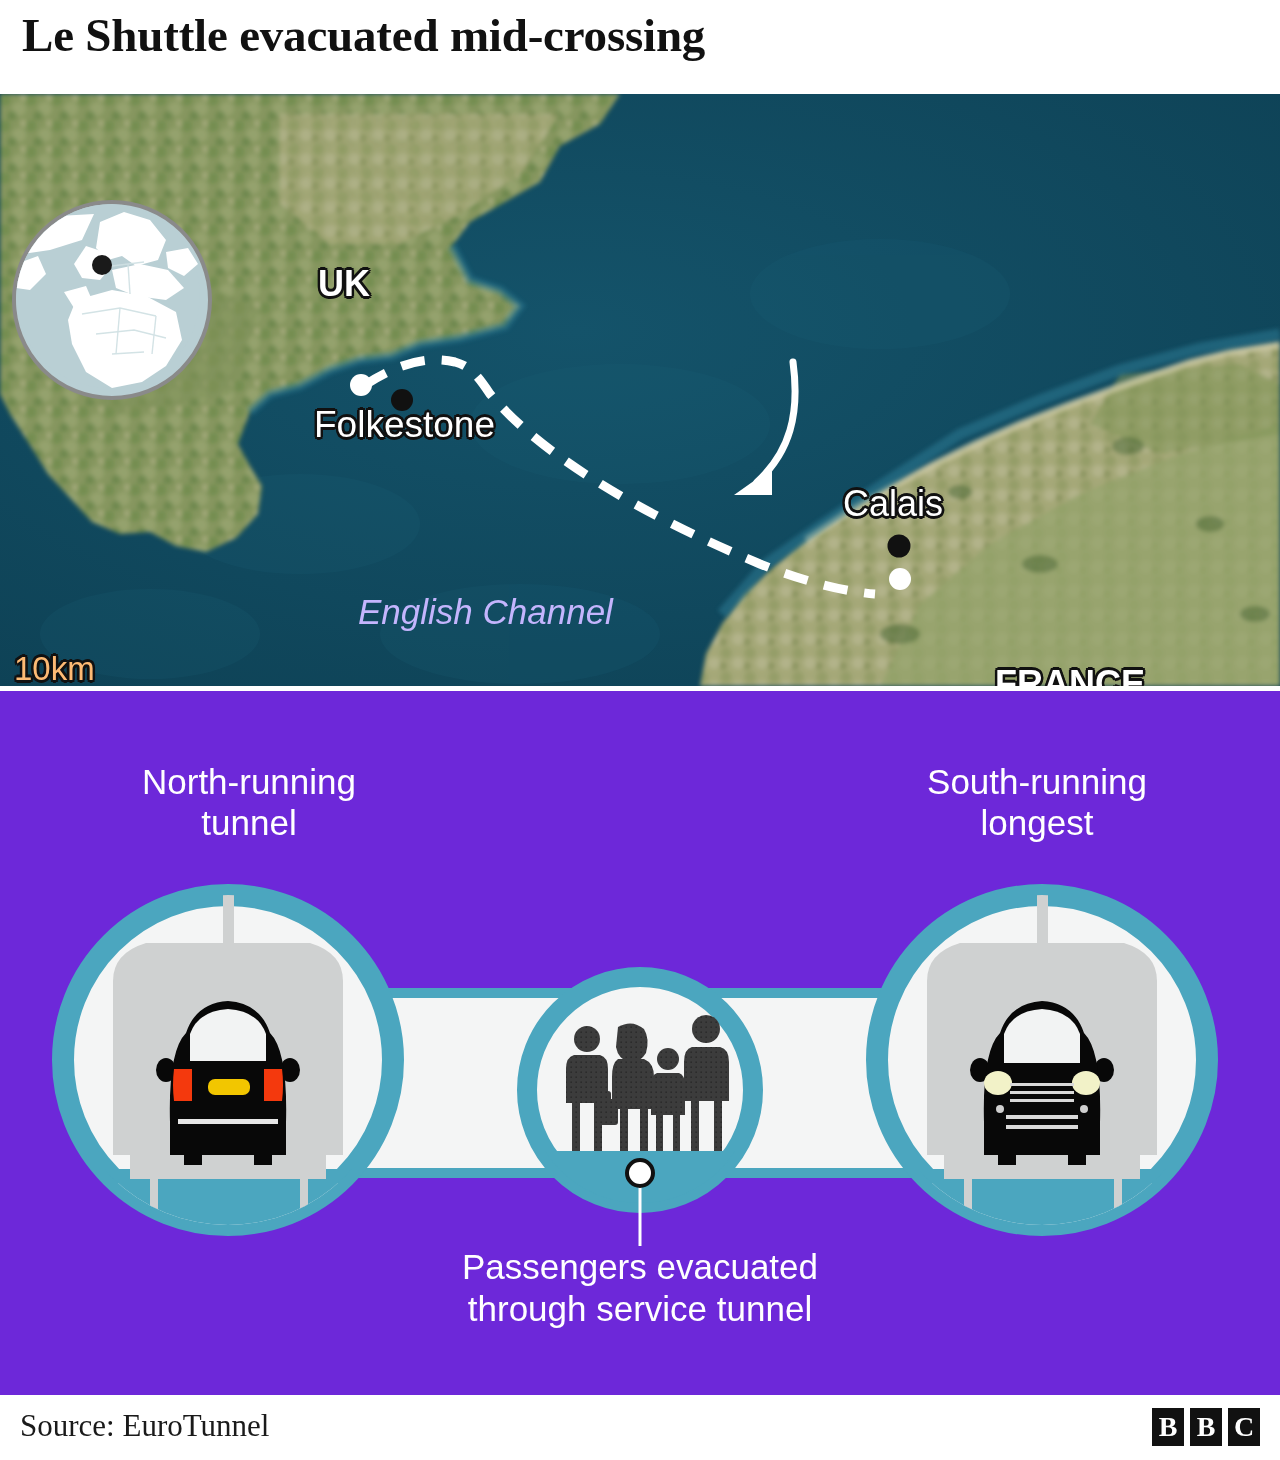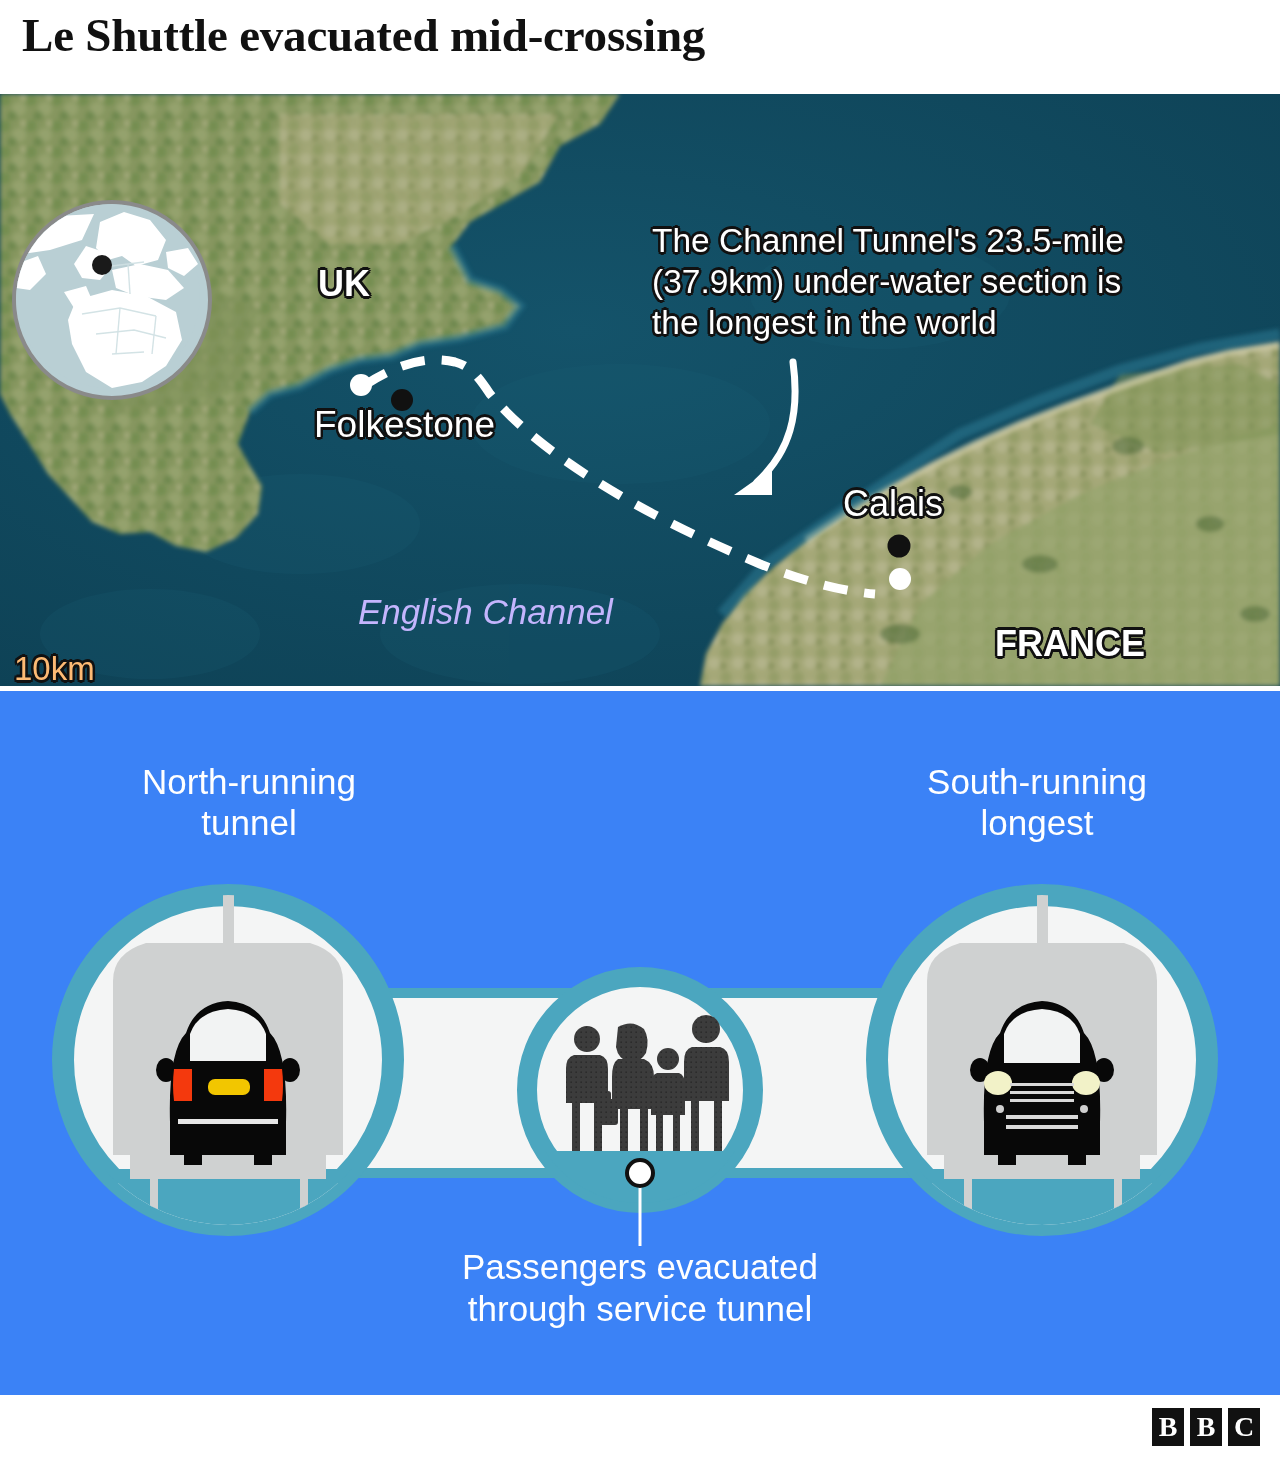--- a/index.html
+++ b/index.html
@@ -15,21 +15,21 @@
   .map{position:absolute;left:0;top:94px;width:1280px;height:592px;overflow:hidden;background:#114a5e;}
   .map-svg{position:absolute;left:0;top:0;width:1280px;height:592px;}
 
   .map-label{position:absolute;color:#ffffff;font-size:34px;line-height:1;white-space:nowrap;
     text-shadow:
       -2px -2px 0 #111,2px -2px 0 #111,-2px 2px 0 #111,2px 2px 0 #111,
       0 -2.6px 0 #111,0 2.6px 0 #111,-2.6px 0 0 #111,2.6px 0 0 #111;}
   .lbl-uk{left:318px;top:172px;font-size:36px;font-weight:700;}
   .lbl-folkestone{left:314px;top:312px;font-size:37px;font-weight:400;}
   .lbl-calais{left:843px;top:392px;font-size:36px;font-weight:400;}
-  .lbl-france{left:995px;top:532px;font-size:36px;font-weight:700;}
+  .lbl-france{left:995px;top:572px;font-size:36px;font-weight:700;}
   .lbl-channel{position:absolute;left:358px;top:500px;color:#c4b5fd;font-style:italic;
      font-size:35px;line-height:1;white-space:nowrap;}
 
   .annot{position:absolute;left:652px;top:127px;width:600px;color:#ffffff;font-size:33.5px;
      line-height:1.22;white-space:pre-line;
      text-shadow:
        -2px -2px 0 #111,2px -2px 0 #111,-2px 2px 0 #111,2px 2px 0 #111,
        0 -2.6px 0 #111,0 2.6px 0 #111,-2.6px 0 0 #111,2.6px 0 0 #111;}
 
   
@@ -37,21 +37,21 @@
   .scale-txt{color:#fdba74;font-size:33px;line-height:1.05;white-space:nowrap;
      text-shadow:-2px -2px 0 #111,2px -2px 0 #111,-2px 2px 0 #111,2px 2px 0 #111,
                  0 -2.6px 0 #111,0 2.6px 0 #111,-2.6px 0 0 #111,2.6px 0 0 #111;}
 
   
   .globe{position:absolute;left:12px;top:106px;width:192px;height:192px;border-radius:50%;
      background:#b9cfd4;border:4px solid #8a8a8a;overflow:hidden;}
   .globe svg{display:block;}
 
   
-  .panel{position:absolute;left:0;top:691px;width:1280px;height:704px;background:#3b82f6;overflow:hidden;}
+  .panel{position:absolute;left:0;top:691px;width:1280px;height:704px;background:#6d28d9;overflow:hidden;}
   .panel-svg{position:absolute;left:0;top:0;width:1280px;height:704px;}
   .tunnel-label{position:absolute;color:#ffffff;font-size:35px;line-height:1.18;text-align:center;
      white-space:pre-line;}
   .tl-north{left:64px;top:70px;width:370px;}
   .tl-south{left:852px;top:70px;width:370px;}
   .caption{position:absolute;left:390px;top:555px;width:500px;color:#ffffff;font-size:35px;
      line-height:1.2;text-align:center;white-space:pre-line;}
 
   
   .footer{position:absolute;left:0;top:1395px;width:1280px;height:65px;background:#ffffff;}
@@ -189,23 +189,20 @@
         <circle cx="86" cy="61" r="10" fill="#1a1a1a"></circle>
       </svg>
     </div>
 
     <div class="map-label lbl-uk">UK</div>
     <div class="map-label lbl-folkestone">Folkestone</div>
     <div class="map-label lbl-calais">Calais</div>
     <div class="map-label lbl-france">FRANCE</div>
     <div class="lbl-channel">English Channel</div>
 
-    <div class="annot">The Channel Tunnel's 23.5-mile
-(37.9km) under-water section is
-the longest in the world</div>
 
     <div class="scale">
       <div class="scale-txt">10km</div>
 
     </div>
   </div>
 
   <div class="panel">
     <svg class="panel-svg" viewBox="0 0 1280 704">
       <defs>
@@ -350,19 +347,20 @@
 
     <div class="tunnel-label tl-north">North-running
 tunnel</div>
     <div class="tunnel-label tl-south">South-running
 longest</div>
     <div class="caption">Passengers evacuated
 through service tunnel</div>
   </div>
 
   <div class="footer"></div>
+  <div class="source">Source: EuroTunnel</div>
   <div class="bbc">
     <span>B</span>
     <span>B</span>
     <span>C</span>
   </div>
 
 </div>
 
 </body></html>

